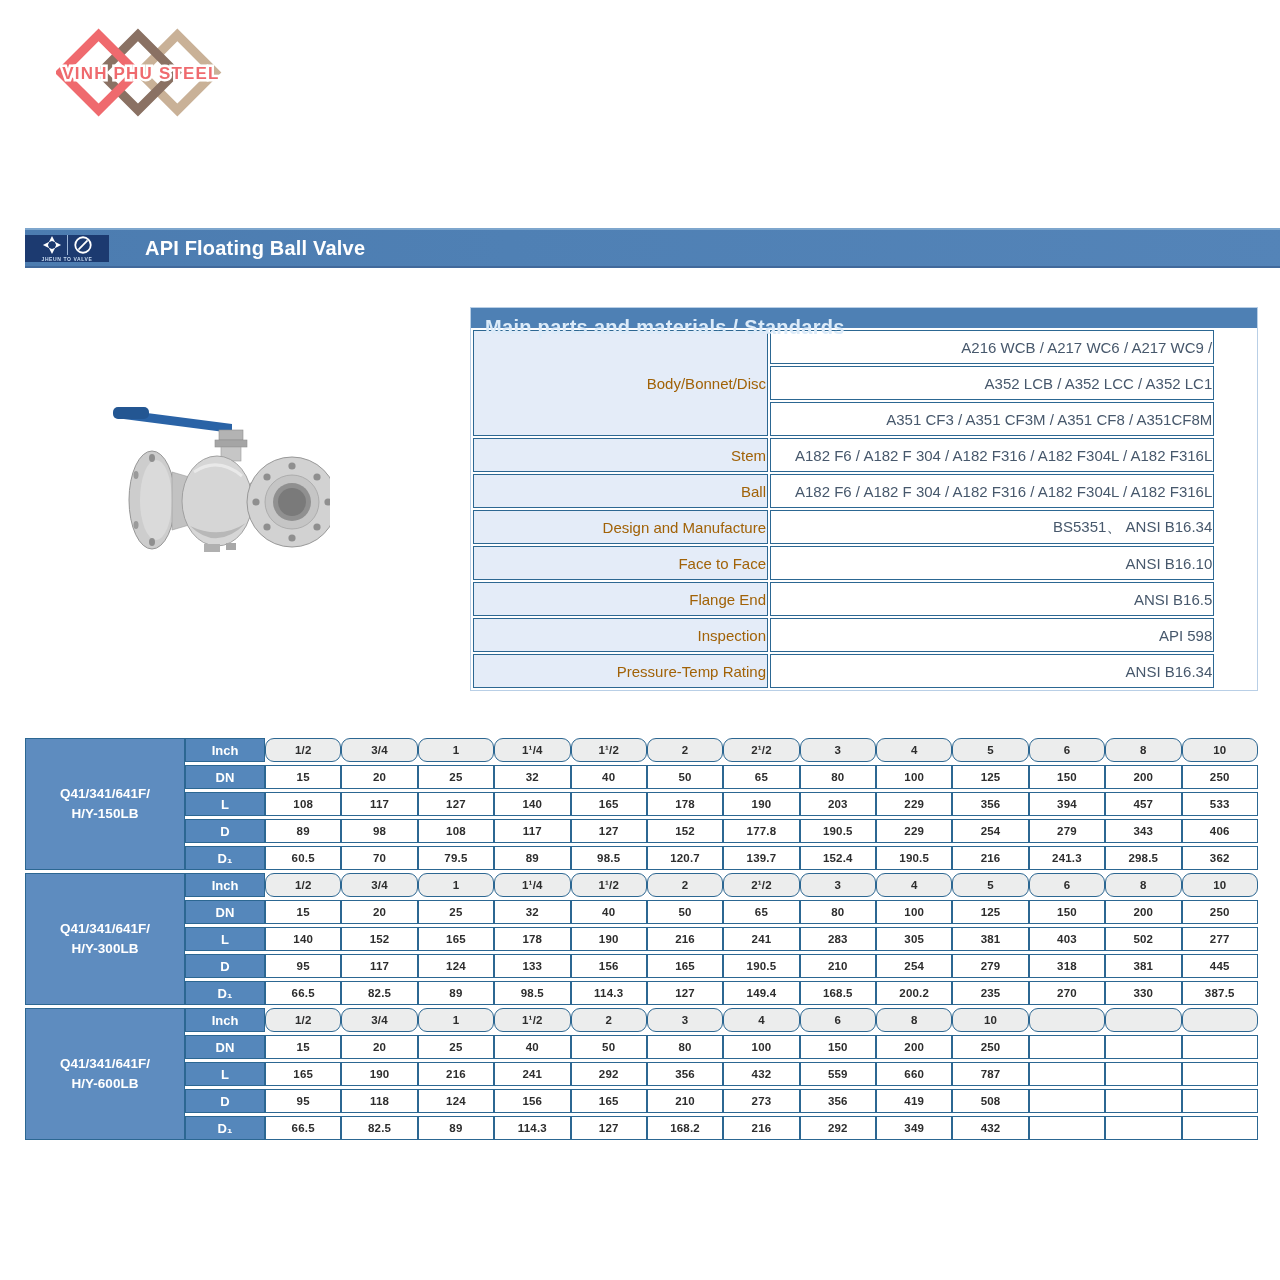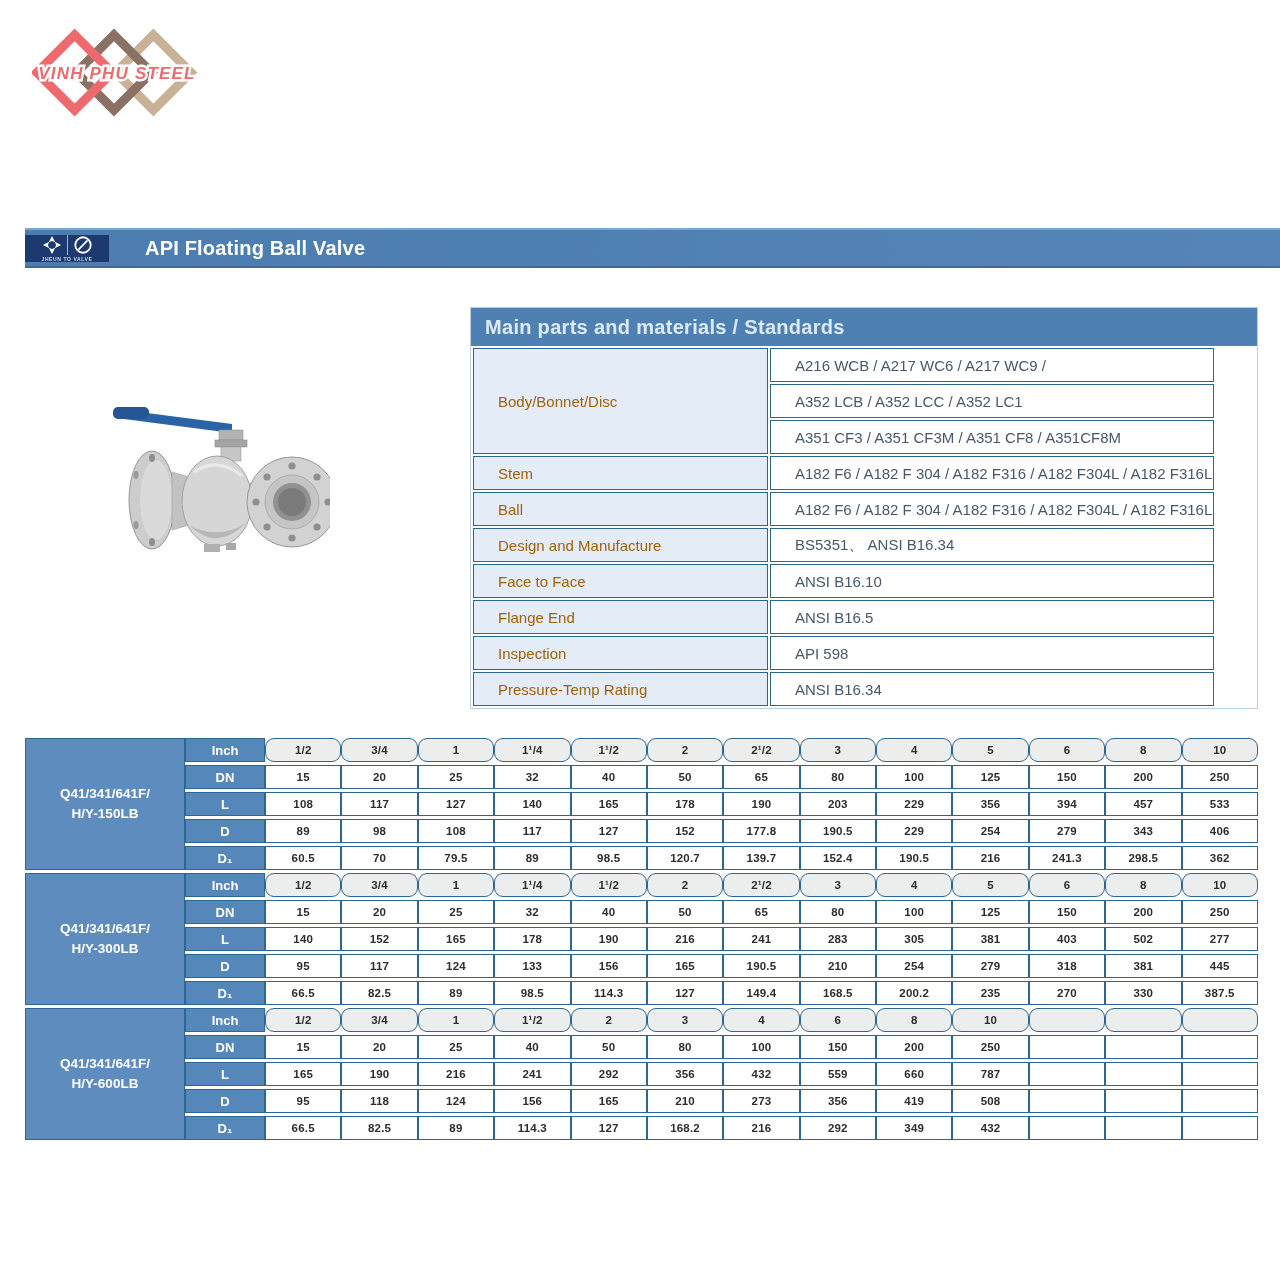--- a/index.html
+++ b/index.html
@@ -2,21 +2,21 @@
 <html><head>
 <meta charset="utf-8">
 <style>
   html,body{margin:0;padding:0;}
   body{
     width:1280px;height:1280px;position:relative;background:#ffffff;
     font-family:"Liberation Sans",sans-serif;overflow:hidden;
   }
 
   
-  .logo{position:absolute;left:32px;top:24px;font-style:italic;}
+  .logo{position:absolute;left:56px;top:24px;}
 
   
   .topbar{
     position:absolute;left:25px;top:228px;width:1271px;height:40px;
     background:linear-gradient(90deg,#4c7cb0 0%,#4f80b4 38%,#5484b8 100%);
     border-top:2px solid #7ea6cd;border-bottom:2px solid #41699b;
     box-sizing:border-box;display:flex;align-items:center;
   }
   .brandbox{
     width:84px;background:#1c3a70;display:flex;flex-direction:column;
@@ -27,24 +27,24 @@
   .brand-small{color:#c9dcf2;font-size:5px;letter-spacing:.6px;margin-top:1px;white-space:nowrap;font-weight:bold;}
   .topbar-title{color:#ffffff;font-size:20px;font-weight:bold;line-height:34px;margin-left:36px;letter-spacing:.2px;}
 
   
   .valve{position:absolute;left:100px;top:380px;}
 
   
   .materials{position:absolute;left:470px;top:307px;width:788px;border:1px solid #b9cfe6;box-sizing:border-box;background:#fff;}
   .mat-title{
     background:#4e80b4;color:#dcebf9;font-size:20px;font-weight:600;
-    height:38px;line-height:38px;padding-left:14px;letter-spacing:.3px;
+    height:20px;line-height:38px;padding-left:14px;letter-spacing:.3px;
   }
   .mat-table{width:100%;border-collapse:separate;border-spacing:0 3px;table-layout:fixed;background:#fff;}
-  .mat-table td{border:1px solid #2c6792;height:30px;text-align:left;vertical-align:middle;font-size:15px;padding-left:24px;}
+  .mat-table td{border:1px solid #2c6792;height:30px;text-align:right;vertical-align:middle;font-size:15px;padding-left:24px;}
   .mat-label{background:#e4ecf8;color:#a16207;}
   .mat-value{background:#ffffff;color:#47586c;}
 
   
   .dims{position:absolute;left:25px;top:735px;width:1233px;}
   .dims table{width:100%;border-collapse:separate;border-spacing:0 3px;table-layout:fixed;}
   .dims td{border:1px solid #2c6792;height:20px;text-align:center;vertical-align:middle;box-sizing:content-box;}
   .dim-model{background:#5e8cbf;color:#ffffff;font-weight:bold;font-size:13.5px;line-height:1.45;}
   .dim-rowhead{background:#5587bb;color:#ffffff;font-weight:bold;font-size:13px;}
   .dim-cell{background:#ffffff;color:#2d2d2d;font-size:11.5px;font-weight:600;letter-spacing:.2px;}

